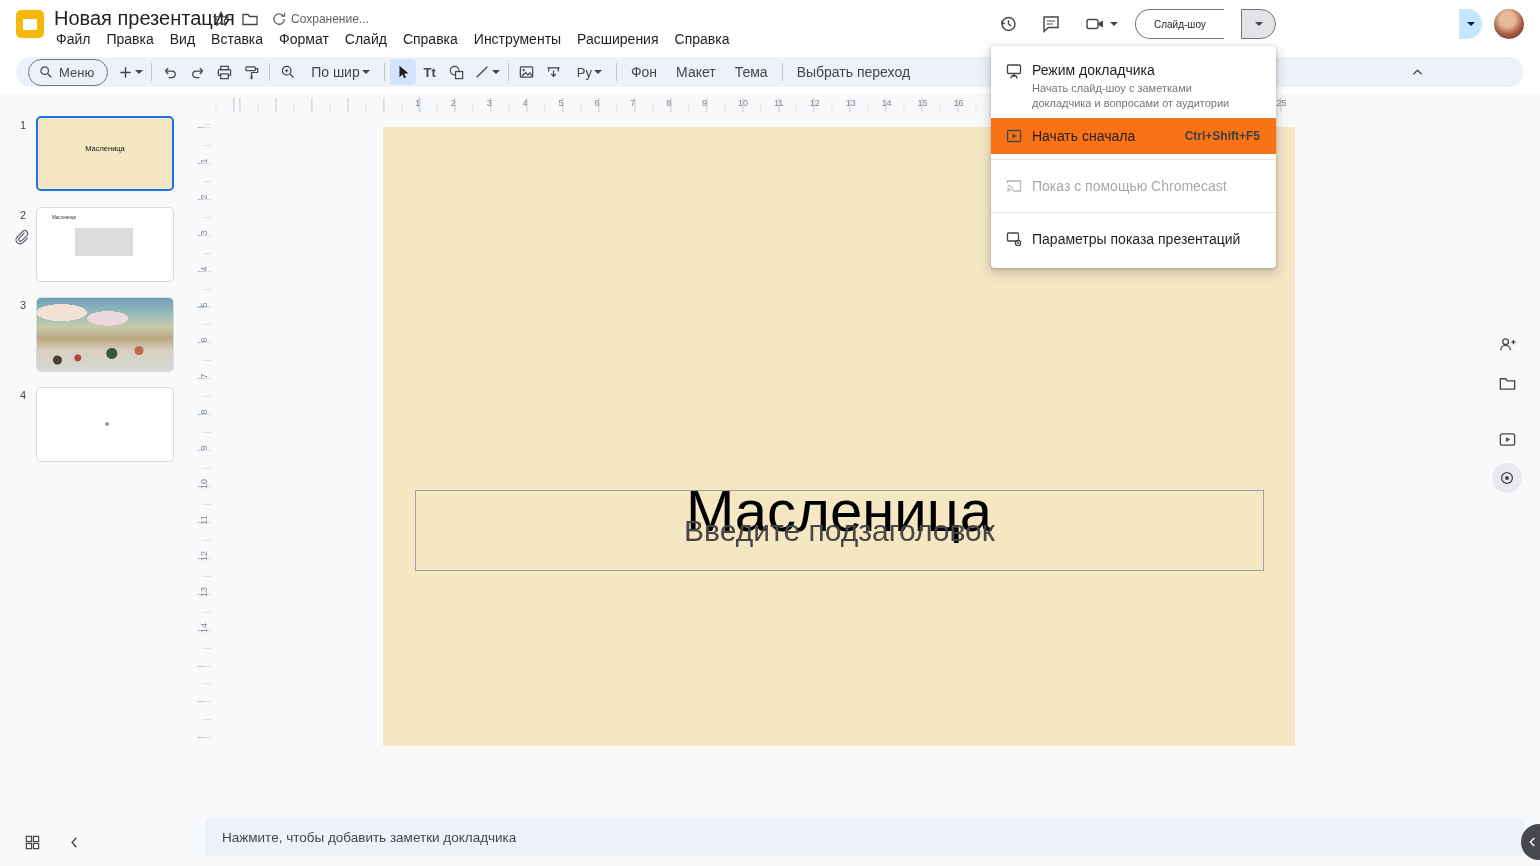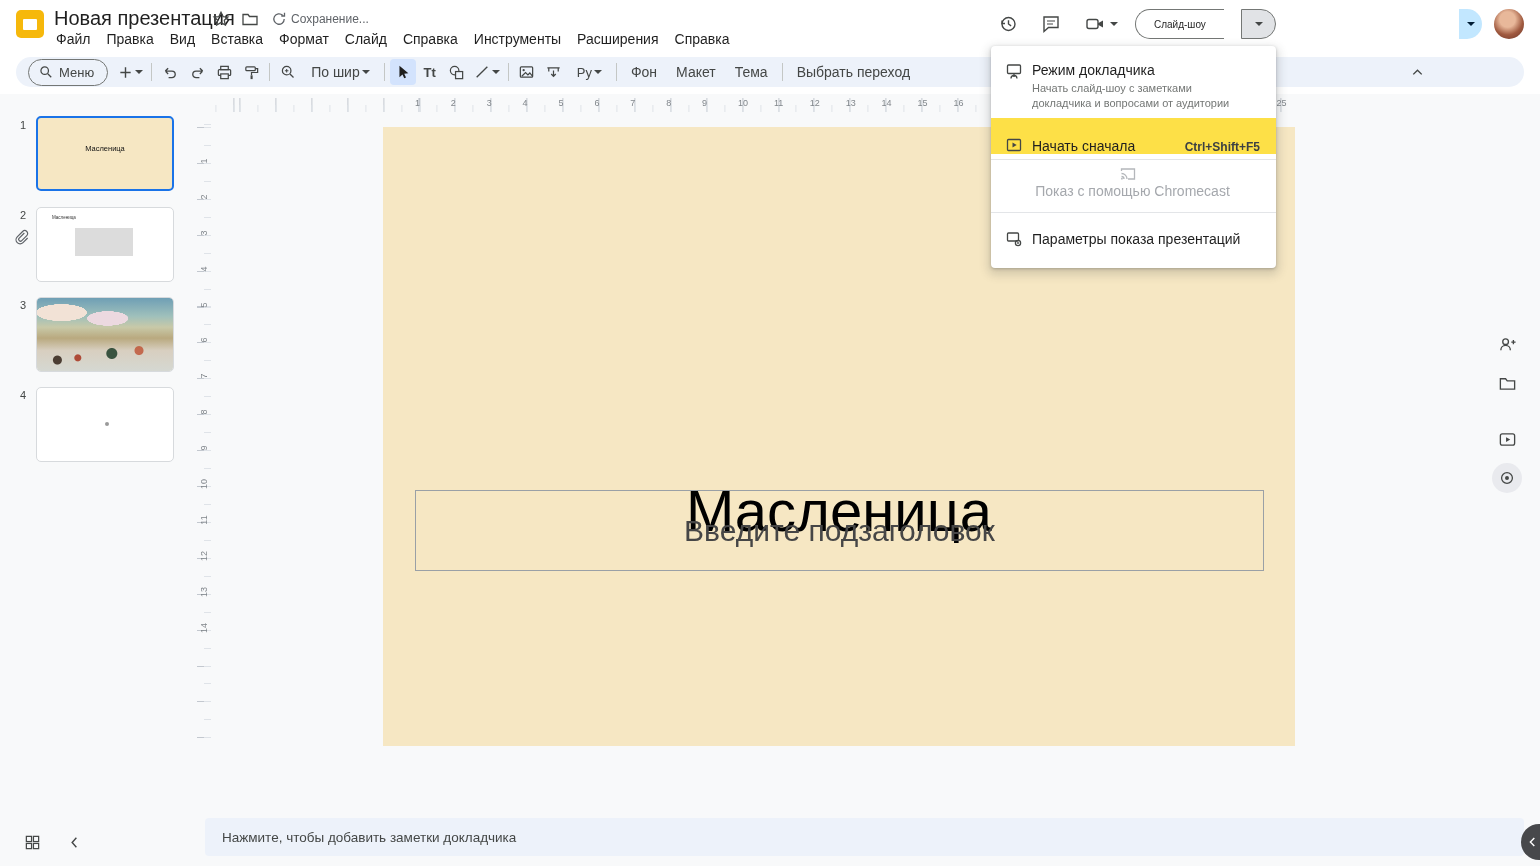--- a/index.html
+++ b/index.html
@@ -82,25 +82,25 @@
 #slide-subtitle { position:absolute; left:32px; top:363px; width:849px; height:81px; border:1px solid #9aa0a6; display:flex; align-items:center; justify-content:center; font-size:30px; color:#464646; }
 
 
 #ss-menu { position:absolute; left:991px; top:46px; width:285px; background:#fff; border-radius:4px; padding:8px 0;
   box-shadow:0 1px 3px rgba(60,64,67,.3), 0 4px 10px 3px rgba(60,64,67,.18); z-index:100; }
 .mi { display:flex; align-items:center; padding:0 16px 0 14px; }
 .mi-icon { width:18px; height:18px; flex:none; color:#444746; margin-right:9px; }
 .mi-label { font-size:14px; color:#1f1f1f; white-space:nowrap; }
 .mi-desc { font-size:11px; line-height:1.32; color:#747775; width:202px; margin-top:3px; }
 #mi-presenter { align-items:flex-start; padding-top:8px; padding-bottom:8px; }
-#mi-start { height:36px; background:#fde047;align-items:flex-end; }
+#mi-start { height:36px; background:#f97316; }
 .mi-grow { flex:1; }
 .mi-shortcut { font-size:12px; color:#3c4043; font-weight:bold; }
 .mi-div { height:1px; background:#e3e5e8; margin:5px 0; }
-#mi-cast { height:42px;flex-direction:column; }
+#mi-cast { height:42px; }
 #mi-cast .mi-label { color:#a5a8ad; }
 #mi-cast .mi-icon { color:#b4b7bb; }
 #mi-settings { height:42px; }
 
 
 .rail-btn { position:absolute; left:1492px; width:30px; height:30px; color:#444746; }
 #rail-record { background:#e9eaee; border-radius:50%; }
 
 
 #notes-bar { position:absolute; left:205px; top:818px; width:1319px; height:38px; background:var(--toolbar-bg,#edf2fa); border-radius:4px; display:flex; align-items:center; padding-left:17px; font-size:13.5px; color:#444746; }

